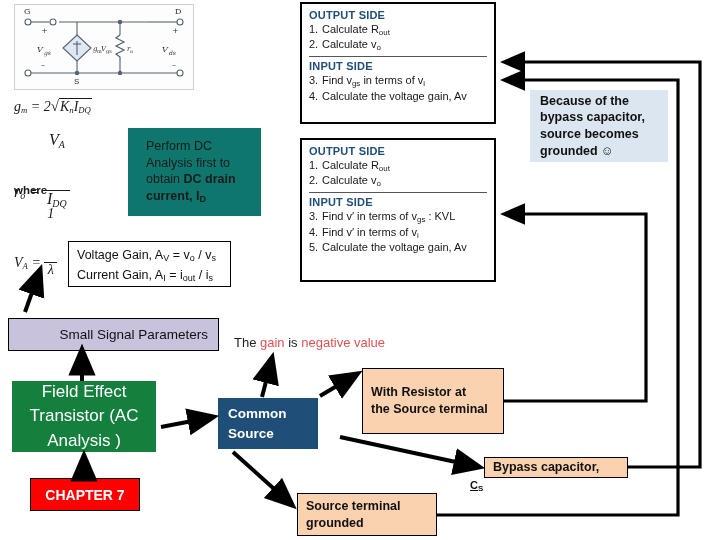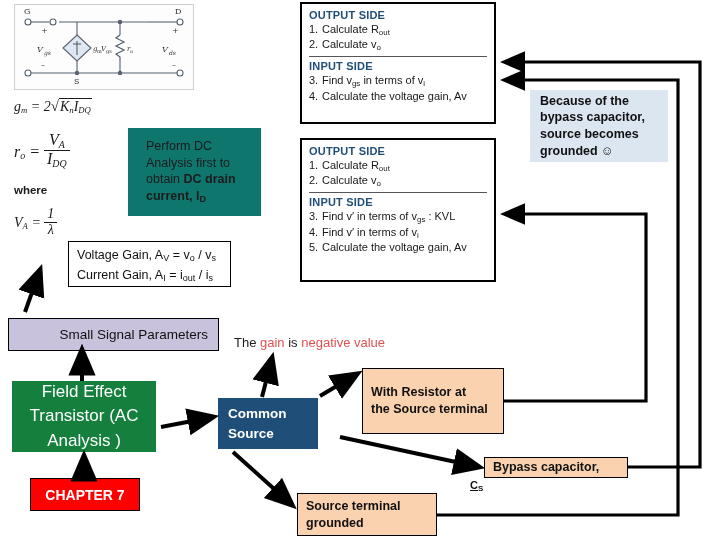--- a/index.html
+++ b/index.html
@@ -32,21 +32,21 @@
     white-space: nowrap;
   }
   .formula .sub { font-size: 0.62em; vertical-align: -0.28em; font-style: italic; }
   .frac {
     display: inline-block;
     vertical-align: -0.48em;
     text-align: center;
     line-height: 1.05;
   }
   .frac .num { display: block; padding: 0 3px; }
-  .frac .den { display: block; border-top: 1px solid #1a1a1a; padding: 0 3px; }
+  .frac .den { display: block; border-top: 1px solid #1a1a1a; padding: 0 3px; margin-top: 40px; }
   .radic { border-top: 1px solid #1a1a1a; padding: 0 1px 0 1px; }
 
   
   .box {
     border: 1px solid #000;
     display: flex;
     flex-direction: column;
     justify-content: center;
   }
   .box-cream {

